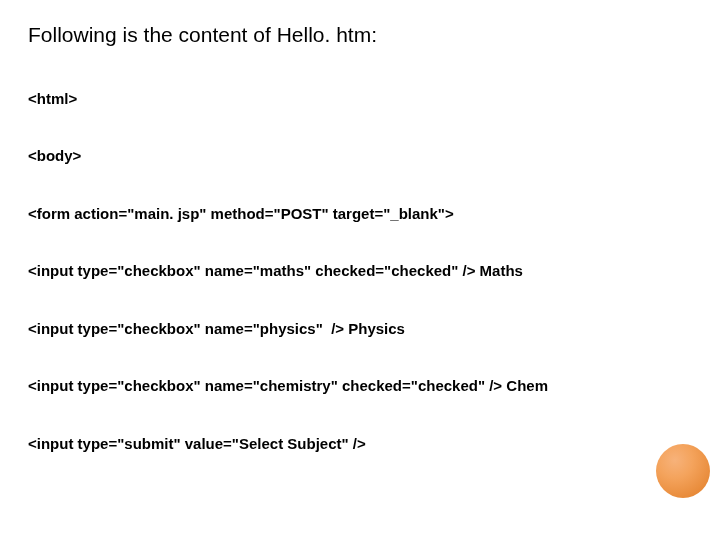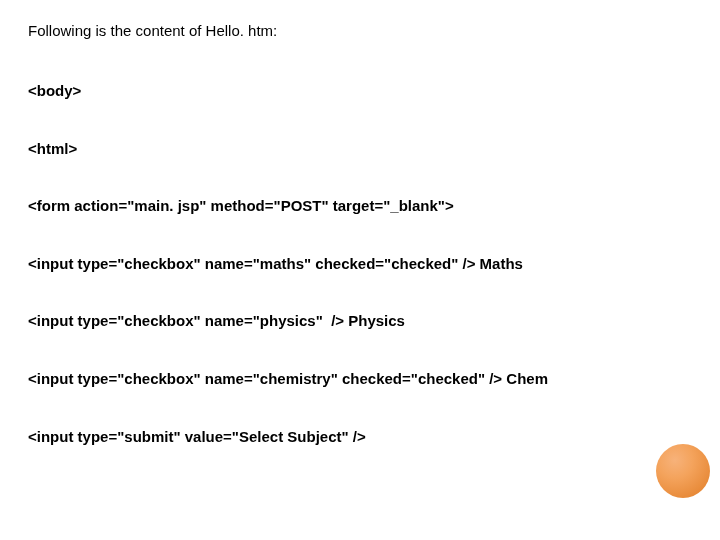--- a/index.html
+++ b/index.html
@@ -7,21 +7,21 @@
   body {
     font-family: Arial, Helvetica, sans-serif;
     color: #000;
     background: #fff;
     position: relative;
   }
   .page {
     padding: 22px 28px 0 28px;
   }
   .intro {
-    font-size: 15px;
+    font-size: 21px;
     line-height: 1.25;
     margin-bottom: 2px;
   }
   .code {
     font-size: 15px;
     font-weight: 700;
     line-height: 1.28;
     white-space: pre;
     font-family: Arial, Helvetica, sans-serif;
   }
@@ -36,22 +36,22 @@
   }
 </style>
 </head>
 <body>
 
 <div class="page">
 
   <div class="intro">Following is the content of Hello. htm:</div>
 
   <div class="code">
+    <div>&lt;html&gt;</div>
     <div>&lt;body&gt;</div>
-    <div>&lt;html&gt;</div>
     <div>&lt;form action="main. jsp" method="POST" target="_blank"&gt;</div>
     <div>&lt;input type="checkbox" name="maths" checked="checked" /&gt; Maths</div>
     <div>&lt;input type="checkbox" name="physics"  /&gt; Physics</div>
     <div>&lt;input type="checkbox" name="chemistry" checked="checked" /&gt; Chem</div>
     <div>&lt;input type="submit" value="Select Subject" /&gt;</div>
     
     
   </div>
 
 </div>

